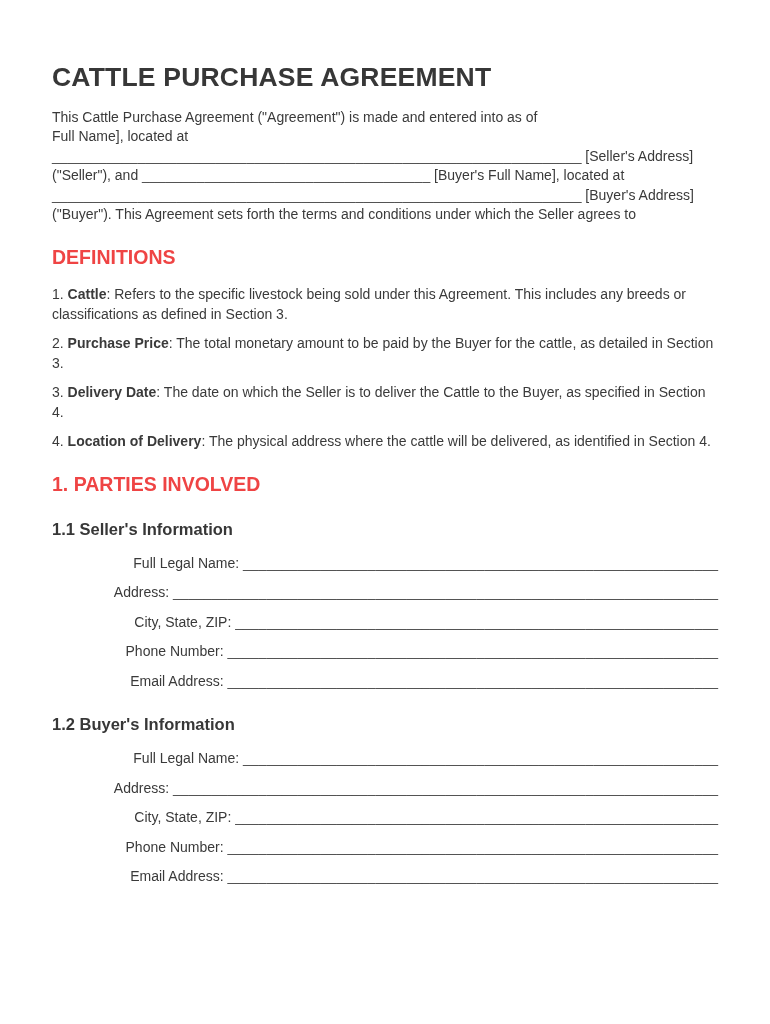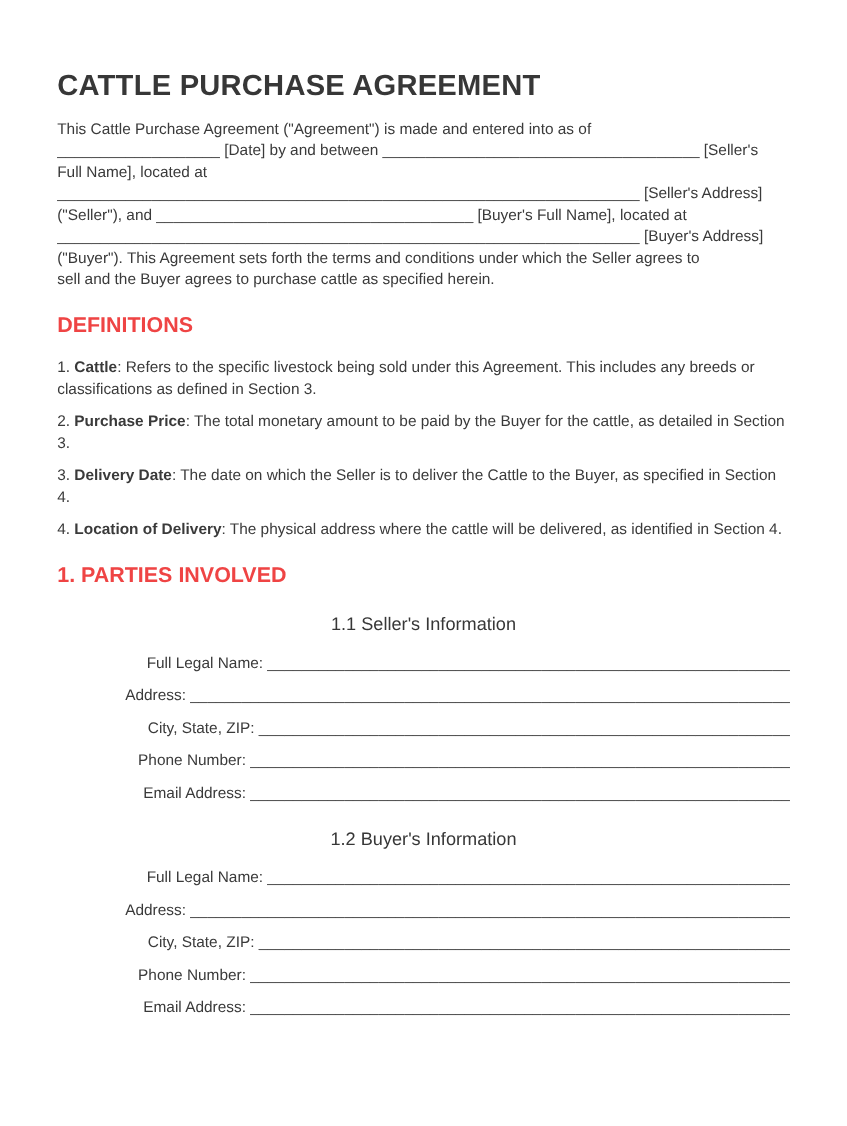--- a/index.html
+++ b/index.html
@@ -33,24 +33,23 @@
   h2.section-heading {
     font-size: 19.5px;
     line-height: 1.2;
     font-weight: 700;
     color: #ef4444;
     margin: 21px 0 16px 0;
   }
   h3.sub-heading {
     font-size: 16.5px;
     line-height: 1.2;
-    font-weight: 400;
+    font-weight: 700;
     color: #373737;
     margin: 24px 0 14px 0;
-    text-align: center;
   }
   .para .line {
     line-height: 19.5px;
     white-space: nowrap;
   }
   p.def {
     margin: 0 0 10px 0;
     line-height: 19.5px;
   }
   p.def strong { font-weight: 700; }
@@ -68,27 +67,25 @@
 </head>
 <body>
 
 <div class="page">
   <div class="content">
 
     <h1 class="doc-title">CATTLE PURCHASE AGREEMENT</h1>
 
     <div class="para">
       <div class="line"><span>This Cattle Purchase Agreement ("Agreement") is made and entered into as of</span></div>
-      <div class="line"><span class="blank">___________________</span> <span>[Date] by and between</span> <span class="blank">_____________________________________</span> <span>[Seller's</span></div>
       <div class="line"><span>Full Name], located at</span></div>
       <div class="line"><span class="blank">____________________________________________________________________</span> <span>[Seller's Address]</span></div>
       <div class="line"><span>("Seller"), and</span> <span class="blank">_____________________________________</span> <span>[Buyer's Full Name], located at</span></div>
       <div class="line"><span class="blank">____________________________________________________________________</span> <span>[Buyer's Address]</span></div>
       <div class="line"><span>("Buyer"). This Agreement sets forth the terms and conditions under which the Seller agrees to</span></div>
-      <div class="line"><span>sell and the Buyer agrees to purchase cattle as specified herein.</span></div>
     </div>
 
     <h2 class="section-heading">DEFINITIONS</h2>
 
     <p class="def"><span>1. </span><strong>Cattle</strong><span>: Refers to the specific livestock being sold under this Agreement. This includes any breeds or classifications as defined in Section 3.</span></p>
 
     <p class="def"><span>2. </span><strong>Purchase Price</strong><span>: The total monetary amount to be paid by the Buyer for the cattle, as detailed in Section 3.</span></p>
 
     <p class="def"><span>3. </span><strong>Delivery Date</strong><span>: The date on which the Seller is to deliver the Cattle to the Buyer, as specified in Section 4.</span></p>
 

